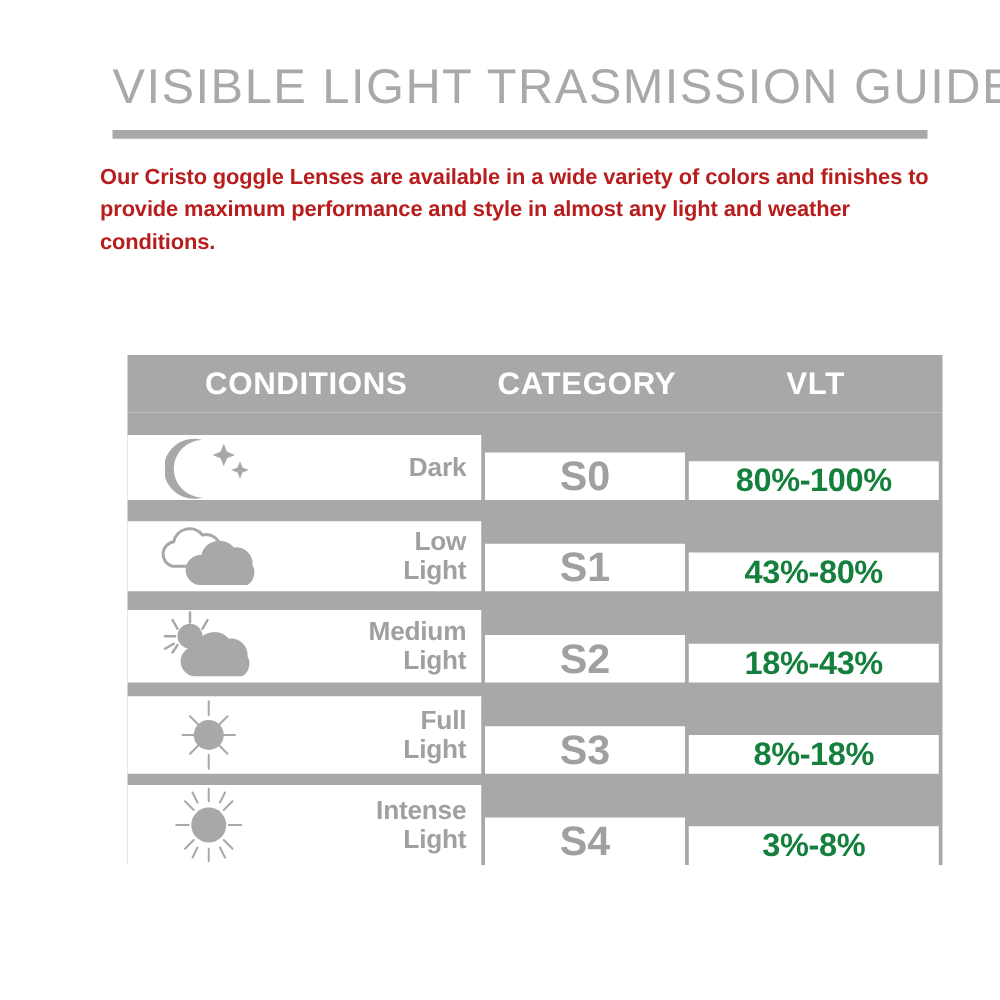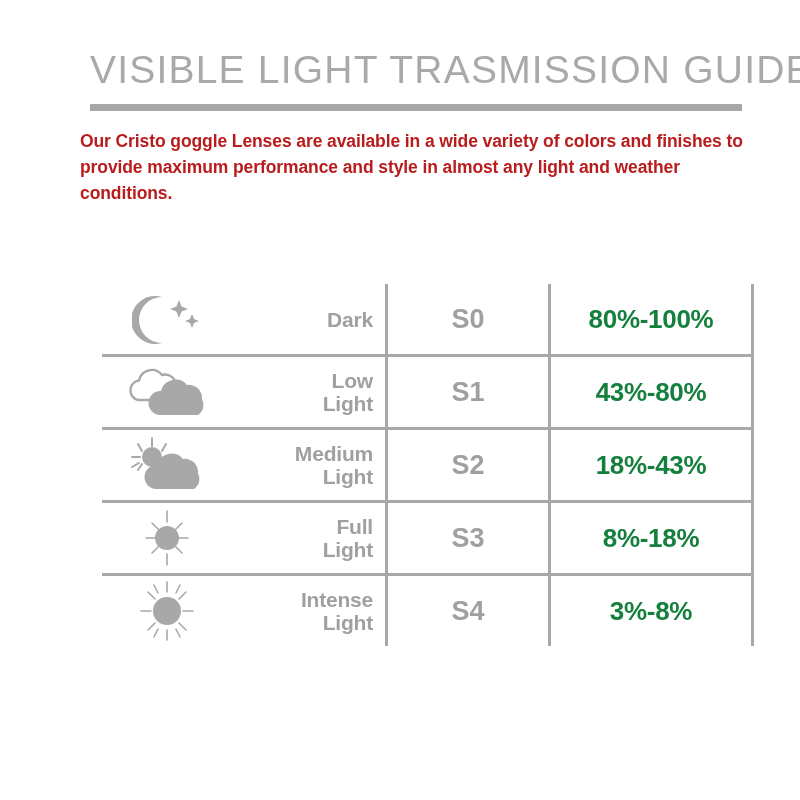--- a/index.html
+++ b/index.html
@@ -82,20 +82,21 @@
   .col-vlt   { width: 203px; }
 
   .tbody {
     background: #a8a8a8;
     padding-top: 0;
   }
   .row {
     display: flex;
     height: 70px;
     margin-bottom: 3px;
+    align-items: flex-end;
   }
   .row:last-child { margin-bottom: 0; }
 
   .cell {
     background: #ffffff;
     display: flex;
     align-items: center;
     box-sizing: border-box;
   }
   .cell-cond {
@@ -124,21 +125,21 @@
   .cond-label {
     text-align: right;
     font-weight: bold;
     font-size: 21px;
     line-height: 23px;
     color: #a0a0a0;
     letter-spacing: -0.2px;
   }
   .cat-label {
     font-weight: bold;
-    font-size: 27px;
+    font-size: 33px;
     color: #a0a0a0;
   }
   .vlt-label {
     font-weight: bold;
     font-size: 26px;
     color: #15803d;
     letter-spacing: -0.3px;
   }
 
   
@@ -159,20 +160,25 @@
 
 <div class="page">
 
   <div class="title">VISIBLE LIGHT TRASMISSION GUIDE</div>
   <div class="title-rule"></div>
 
   <div class="intro">Our Cristo goggle Lenses are available in a wide variety of colors and finishes to provide maximum performance and style in almost any light and weather conditions.</div>
 
   <div class="table">
 
+    <div class="thead">
+      <div class="th col-cond">CONDITIONS</div>
+      <div class="th col-cat">CATEGORY</div>
+      <div class="th col-vlt">VLT</div>
+    </div>
 
     <div class="tbody">
 
       <div class="row">
         <div class="cell cell-cond">
           <div class="cond-icon">
             <svg width="70" height="52" viewBox="0 0 70 52">
               <path d="M30 4 A24 24 0 1 0 30 50 A19 19 0 1 1 30 4 Z" fill="#a8a8a8"></path>
               <path d="M47 7 L49.6 13.4 L56 16 L49.6 18.6 L47 25 L44.4 18.6 L38 16 L44.4 13.4 Z" fill="#a8a8a8"></path>
               <path d="M60 21 L62 26 L67 28 L62 30 L60 35 L58 30 L53 28 L58 26 Z" fill="#a8a8a8"></path>

